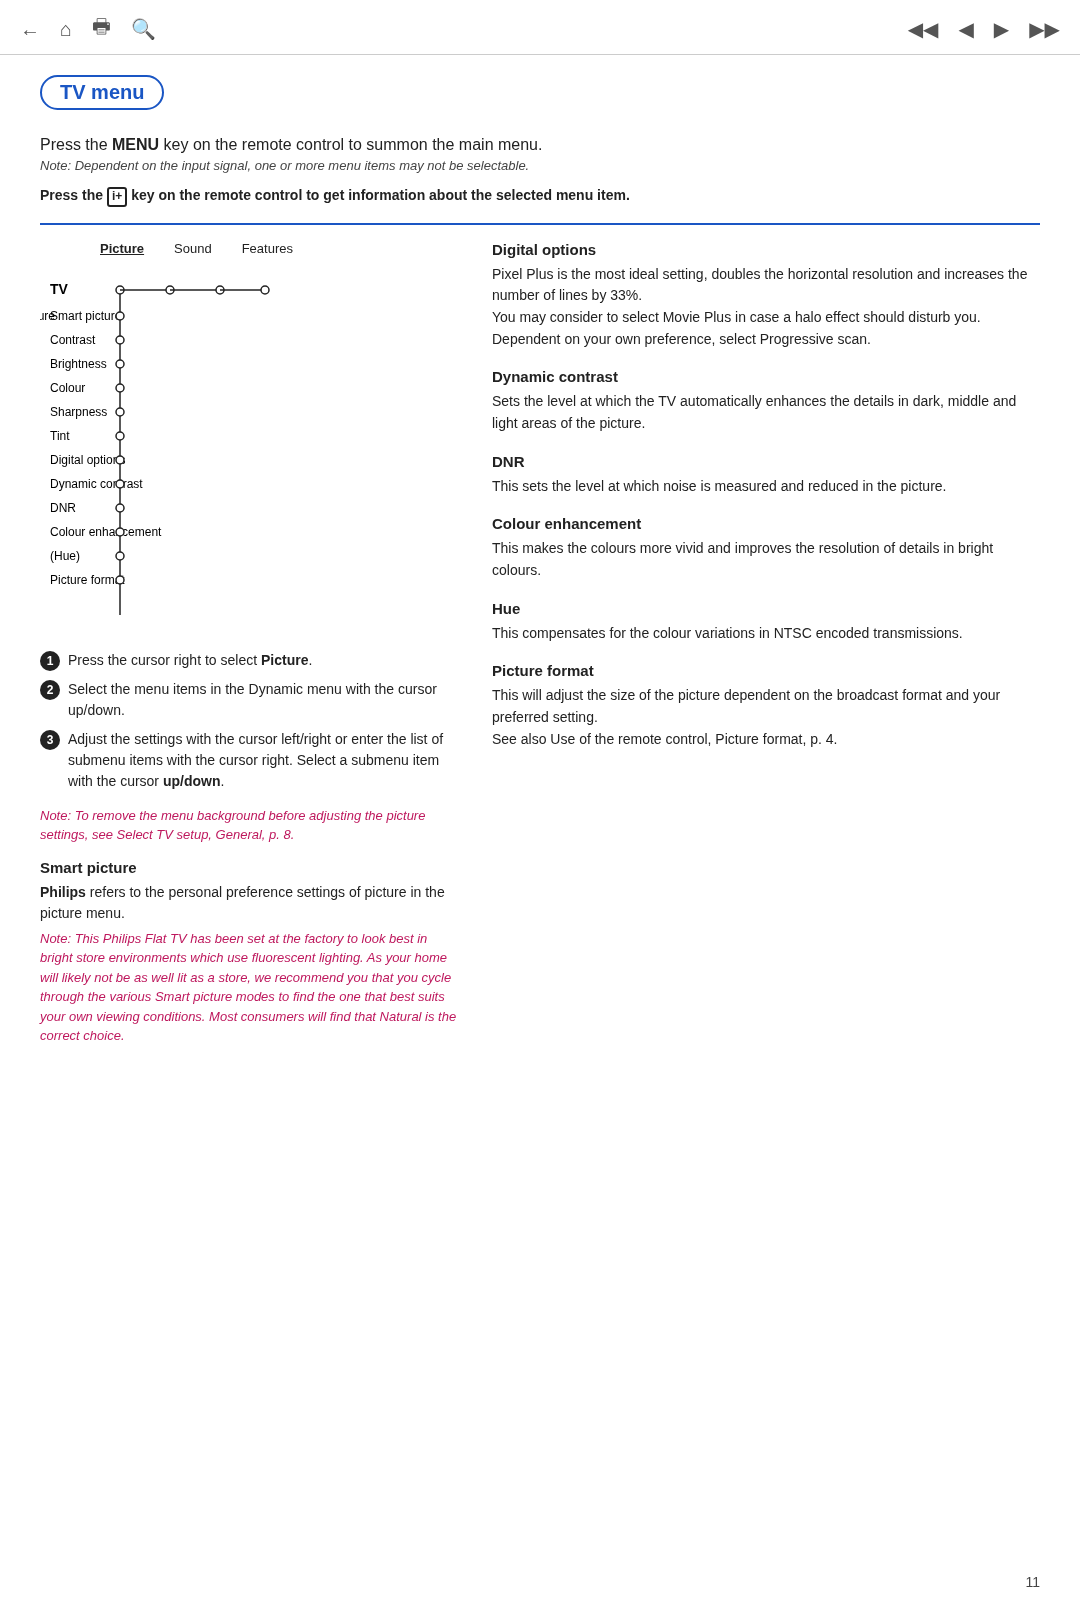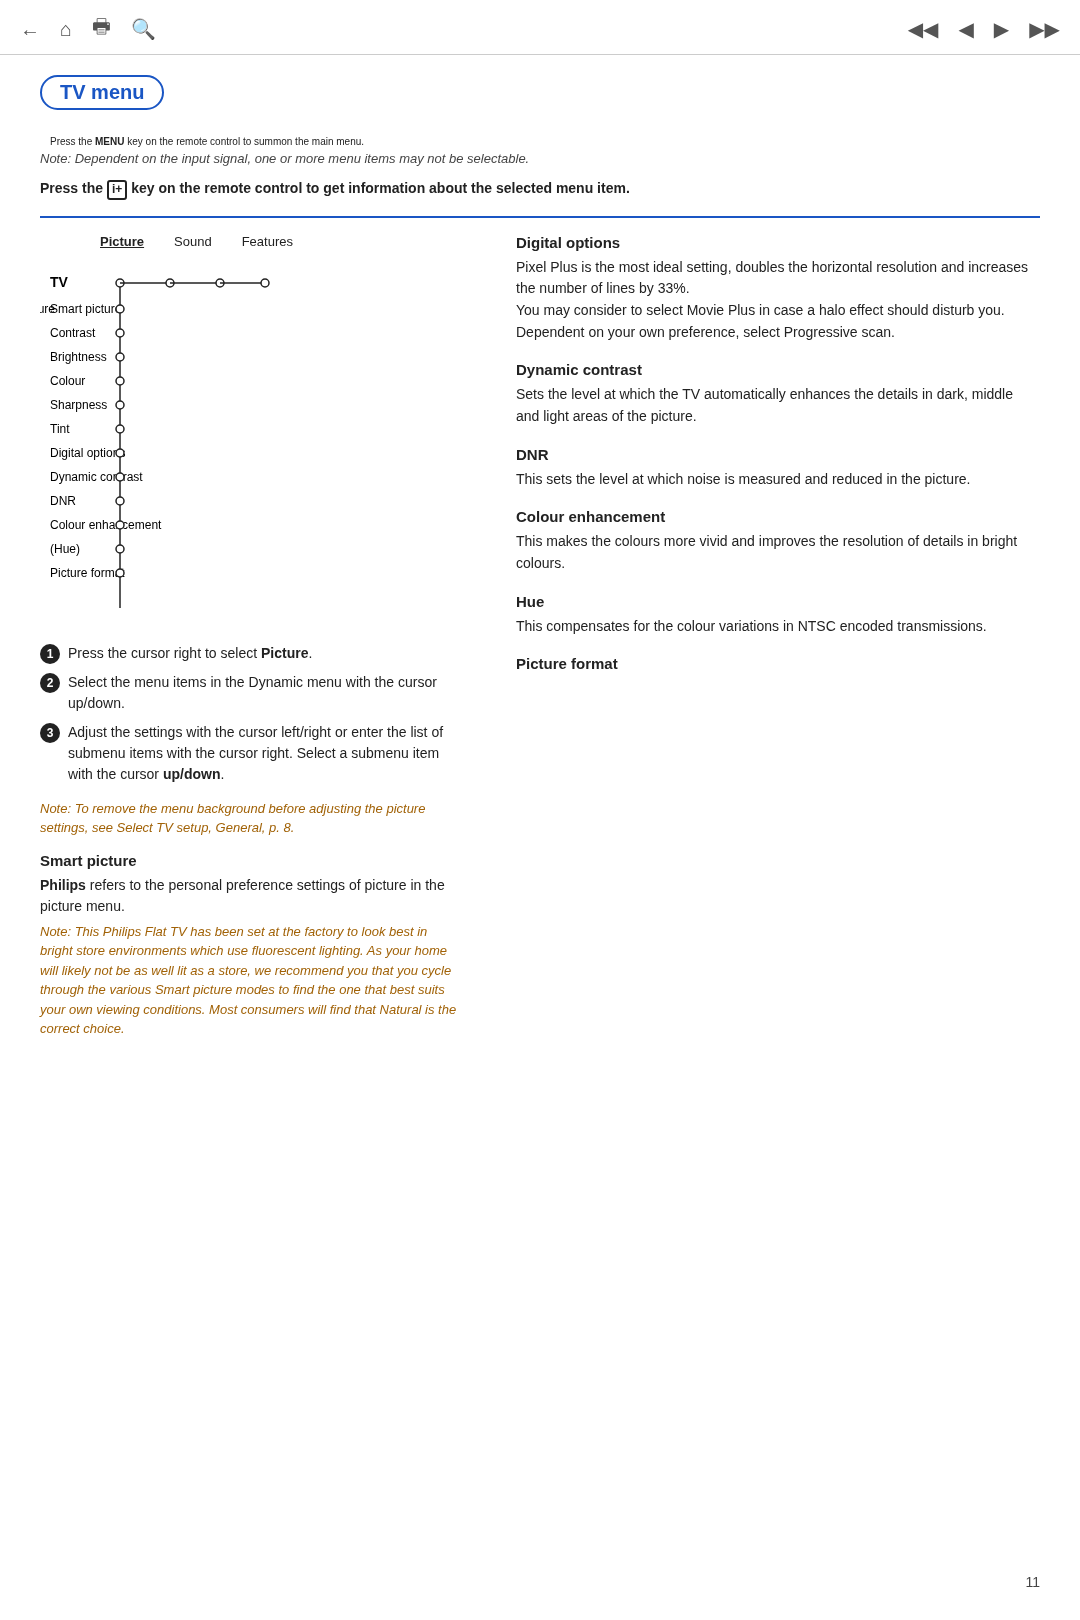--- a/index.html
+++ b/index.html
@@ -43,23 +43,22 @@
       border: 2px solid #1a56c4;
       border-radius: 20px;
       padding: 4px 18px;
       font-size: 20px;
       font-weight: bold;
       color: #1a56c4;
       margin-bottom: 26px;
     }
 
     .intro-text {
-      font-size: 10px;
+      font-size: 16px;
       margin-bottom: 4px;
-      margin-left: 10px;
     }
     .intro-text strong {
       font-weight: bold;
     }
     .intro-note {
       font-size: 13px;
       font-style: italic;
       color: #444;
       margin-bottom: 14px;
     }
@@ -87,21 +86,21 @@
     
     .picture-menu-title {
       font-size: 20px;
       font-weight: bold;
       margin-bottom: 14px;
     }
 
     
     .two-col {
       display: flex;
-      gap: 56px;
+      gap: 32px;
     }
     .left-col {
       flex: 0 0 420px;
     }
     .right-col {
       flex: 1;
     }
 
     
     .menu-diagram {
@@ -146,21 +145,21 @@
       color: #fff;
       font-size: 12px;
       font-weight: bold;
       flex-shrink: 0;
       margin-top: 1px;
     }
 
     .note-italic {
       font-size: 13px;
       font-style: italic;
-      color: #a16207;
+      color: #be185d;
       margin-bottom: 14px;
       line-height: 1.5;
     }
 
     
     .section-heading {
       font-size: 15px;
       font-weight: bold;
       margin-bottom: 6px;
       margin-top: 18px;
@@ -349,19 +348,23 @@
       <p class="section-body">
         This makes the colours more vivid and improves the resolution of details in bright colours.
       </p>
 
       <div class="section-heading">Hue</div>
       <p class="section-body">
         This compensates for the colour variations in NTSC encoded transmissions.
       </p>
 
       <div class="section-heading">Picture format</div>
+      <p class="section-body">
+        This will adjust the size of the picture dependent on the broadcast format and your preferred setting.<br>
+        See also Use of the remote control, Picture format, p. 4.
+      </p>
 
     </div>
   </div>
 
 </div>
 
 <div class="page-number">11</div>
 
 </body></html>

